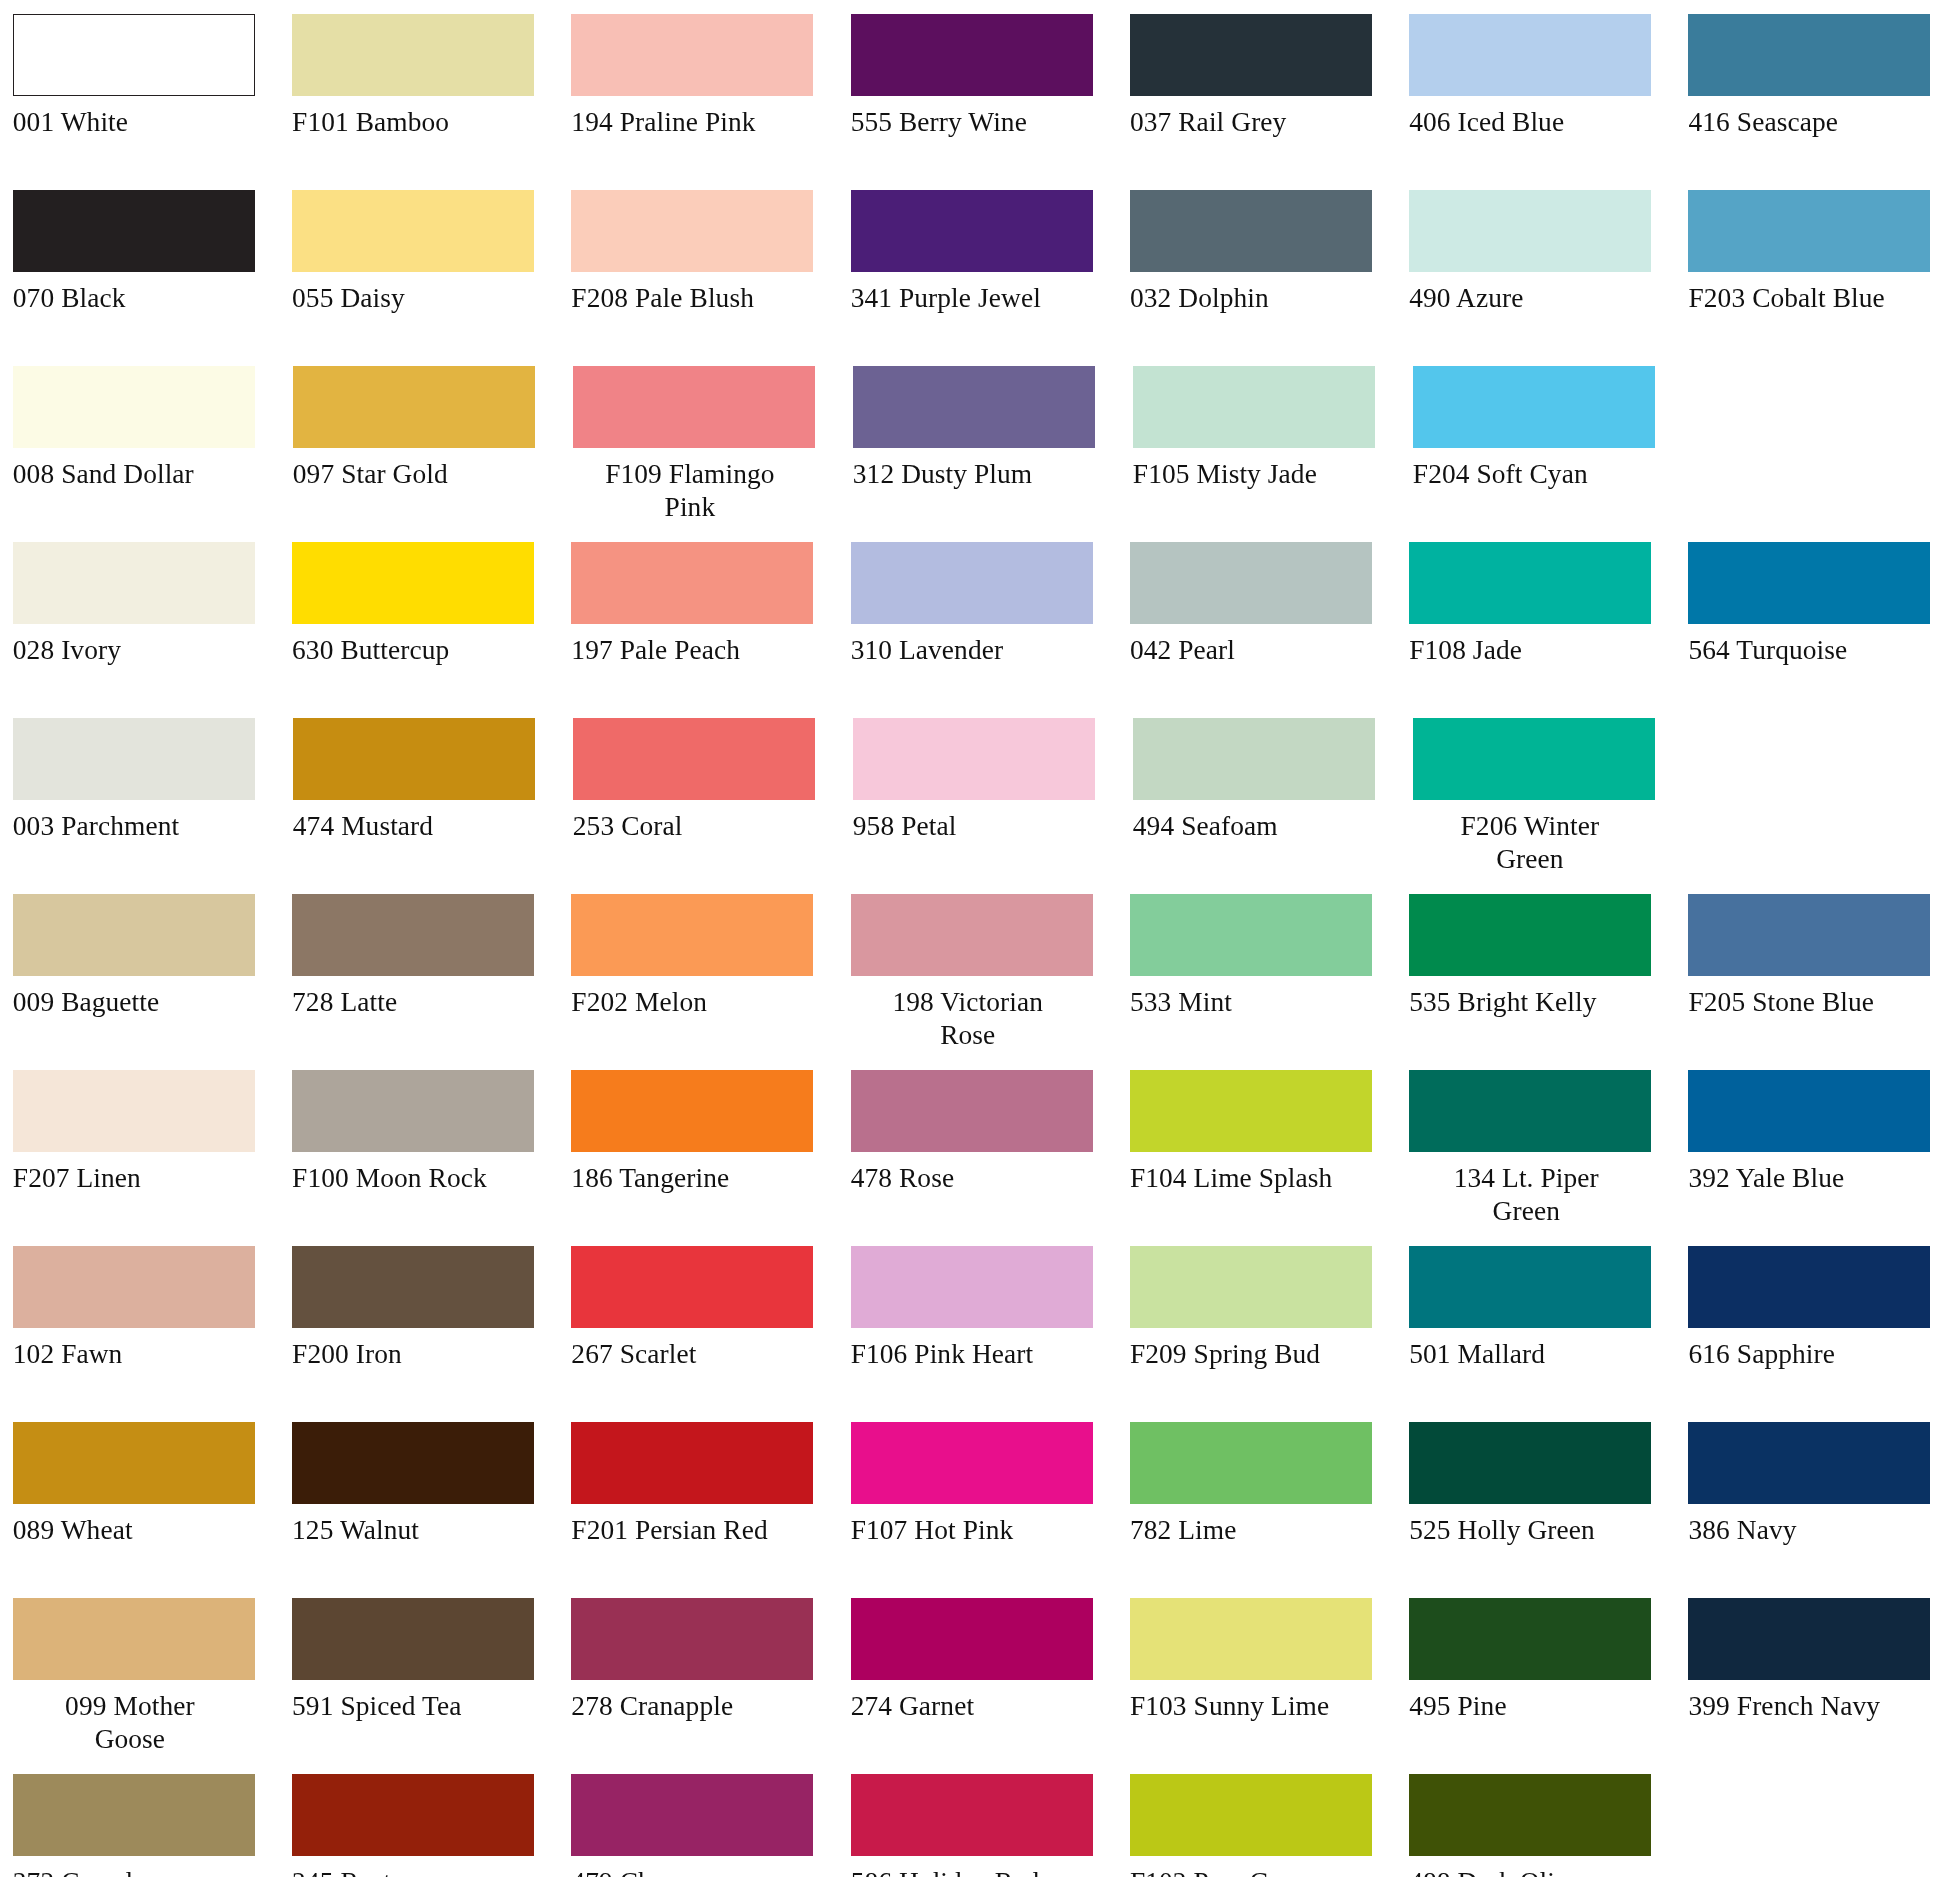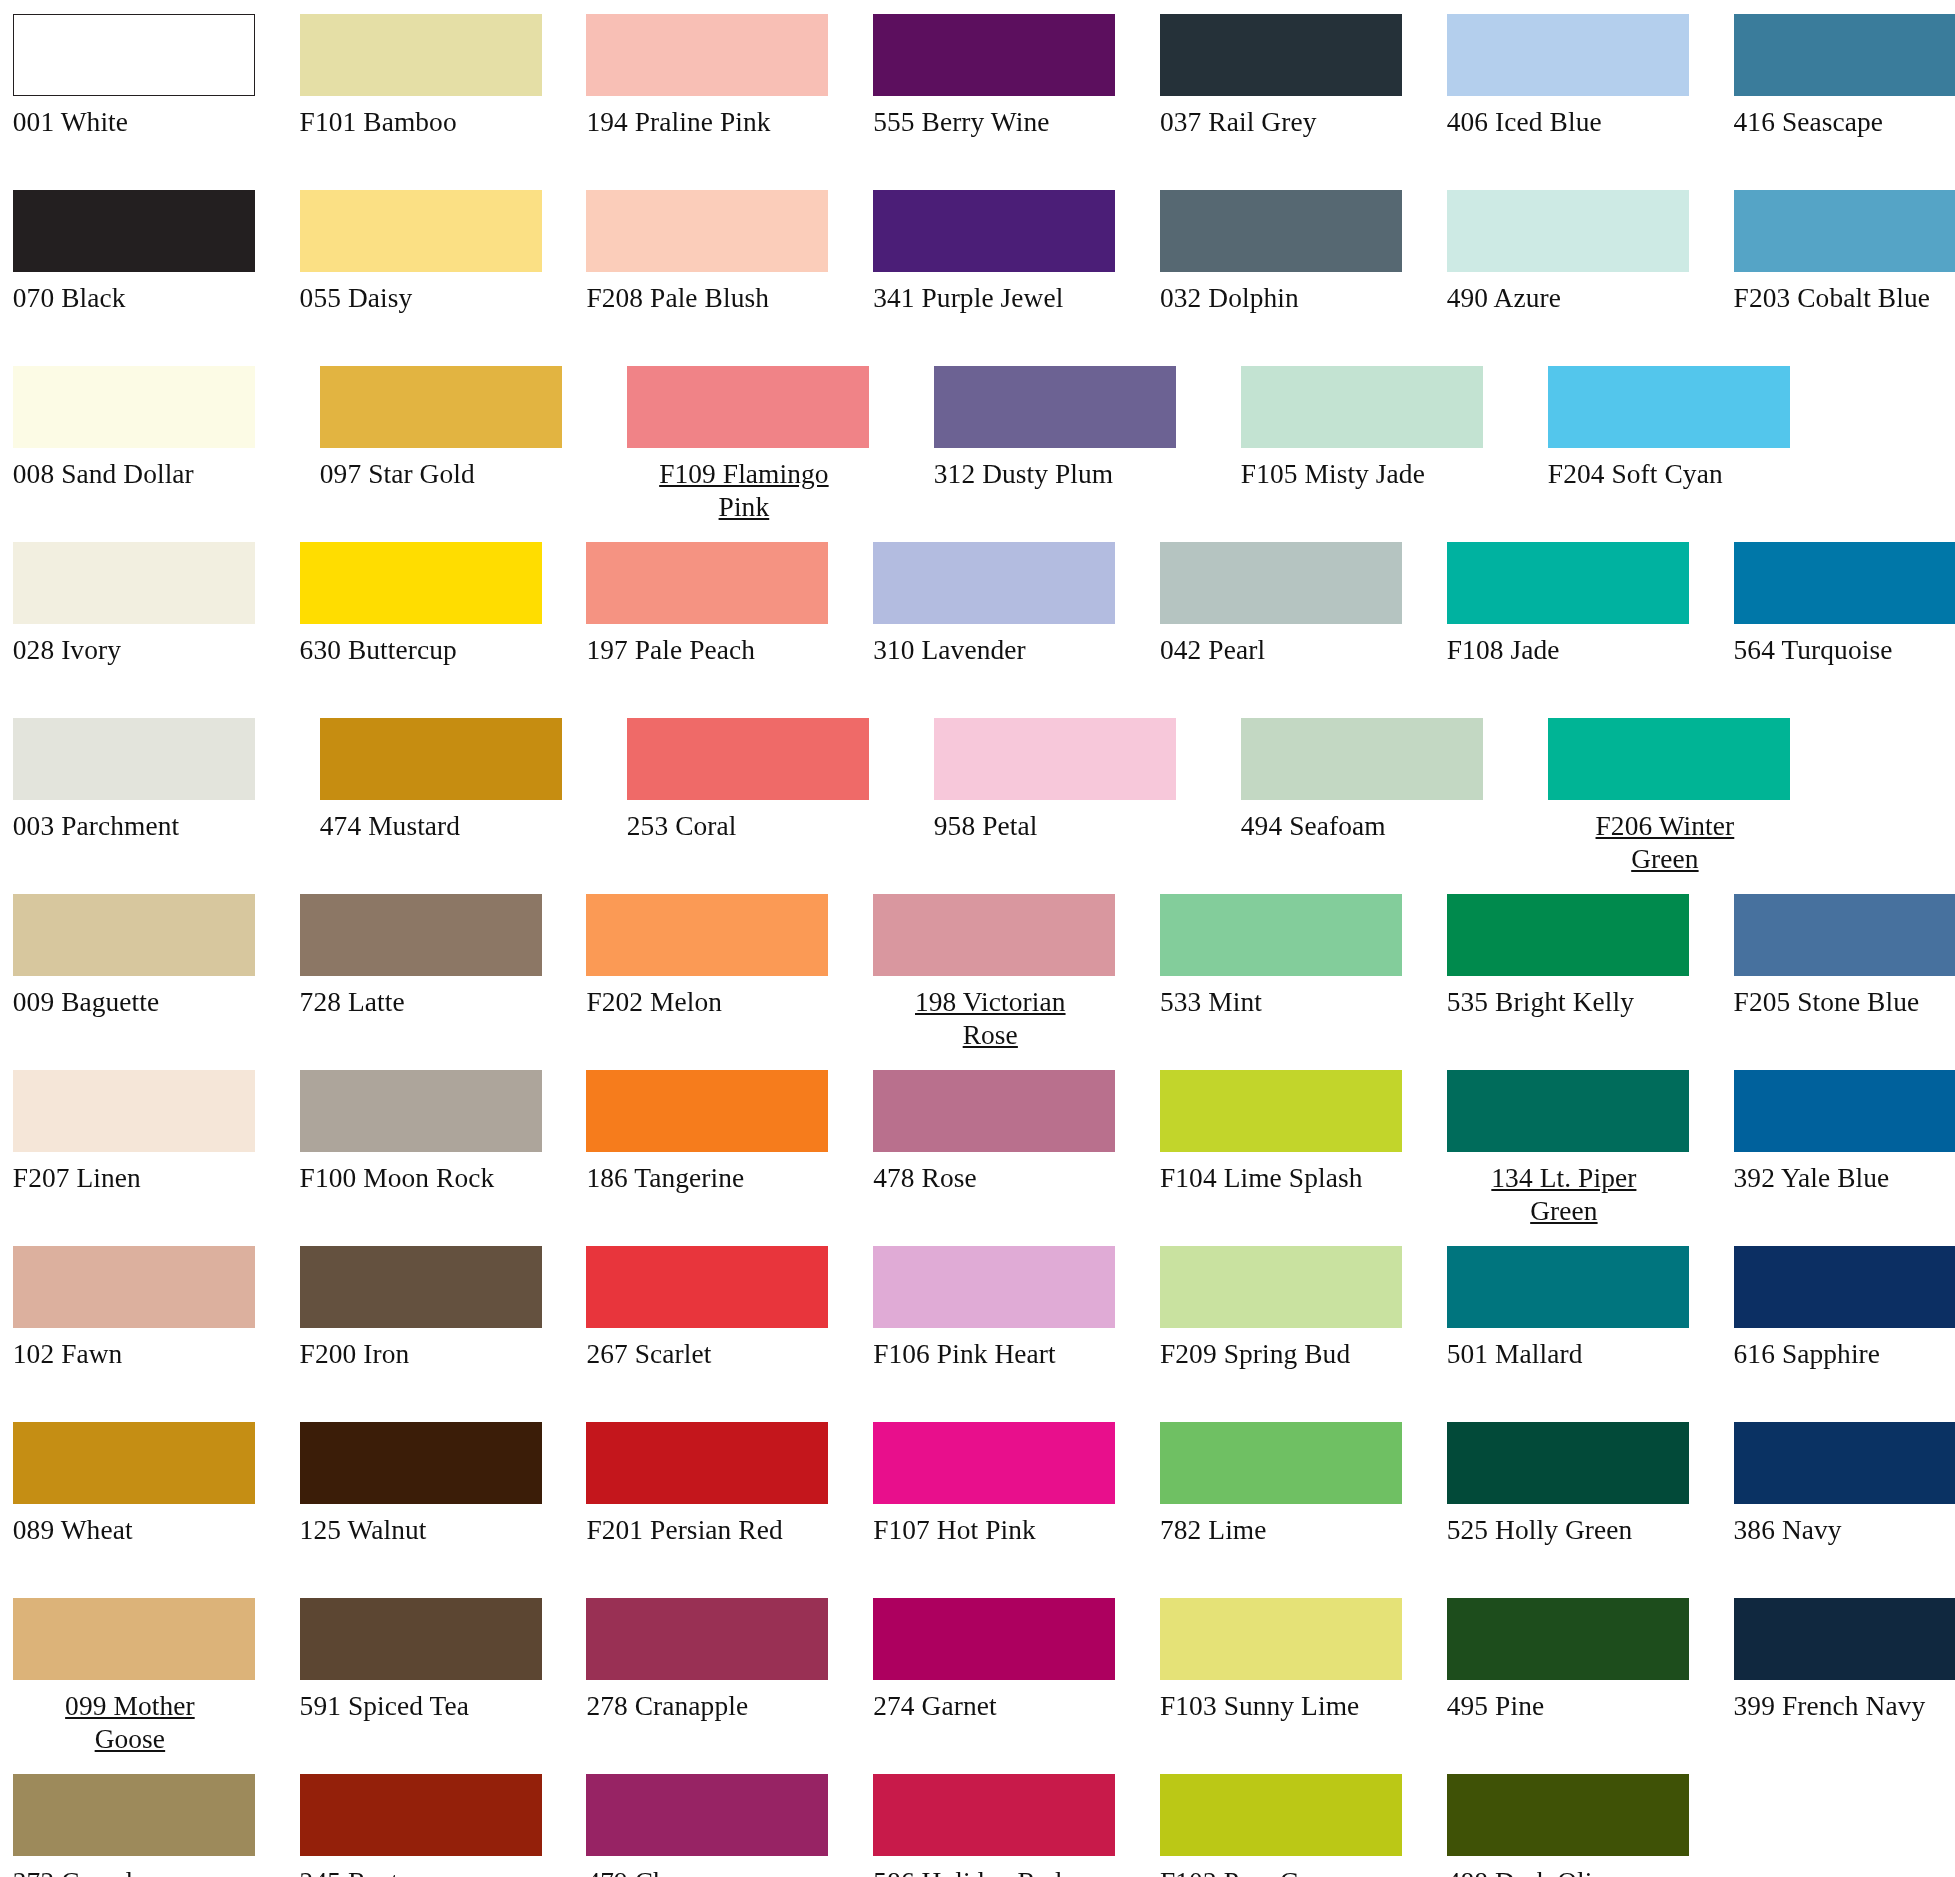--- a/index.html
+++ b/index.html
@@ -18,21 +18,20 @@
     width: 1955px;
     height: 1878px;
     padding: 0;
     box-sizing: border-box;
   }
   .row {
     display: flex;
     width: 1955px;
     height: 176px;
     box-sizing: border-box;
-    gap: 27px;
   }
   .cell {
     width: 280px;
     box-sizing: border-box;
     padding-left: 12.8px;
     padding-top: 13.7px;
     position: relative;
   }
   .cell.empty { visibility: hidden; }
   .swatch {
@@ -51,21 +50,20 @@
     font-size: 27.4px;
     line-height: 33px;
     color: #111111;
     letter-spacing: 0.1px;
     white-space: pre-line;
   }
   .label.two-line {
     text-align: center;
     padding-right: 12.8px;
     box-sizing: border-box;
-    text-decoration: underline;
   }
 </style>
 </head>
 <body>
 
 <div id="chart">
     <div class="row">
       <div class="cell">
         <span class="swatch outlined" style="background: rgb(255, 255, 255);"></span>
         <span class="label">001  White</span>

